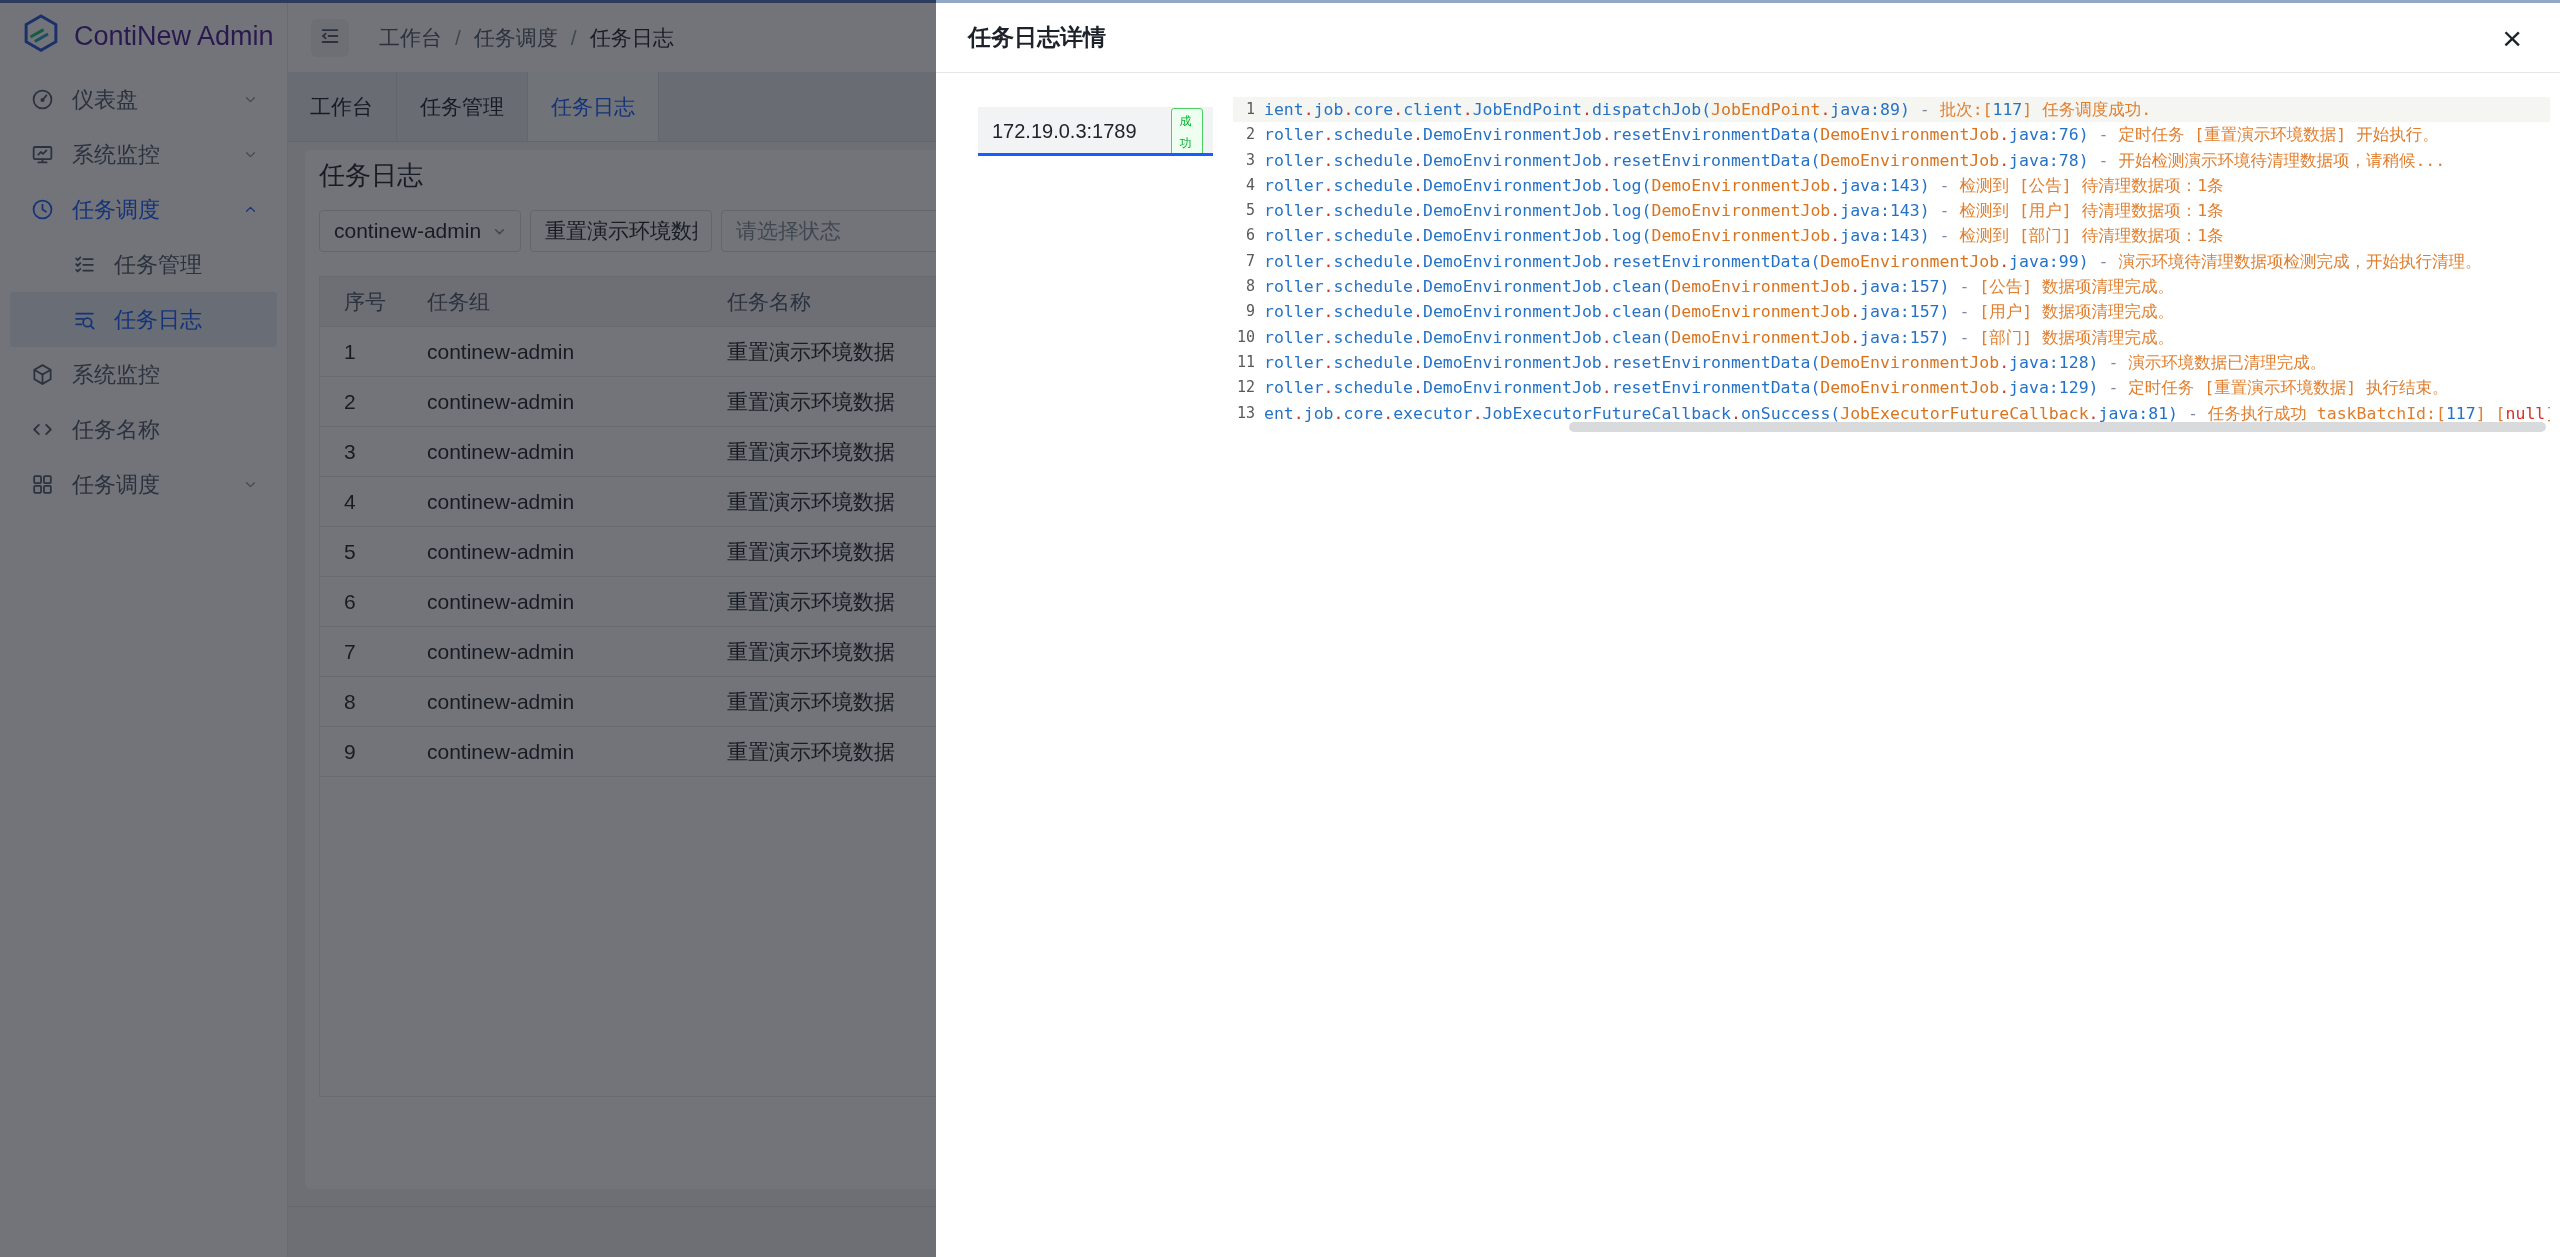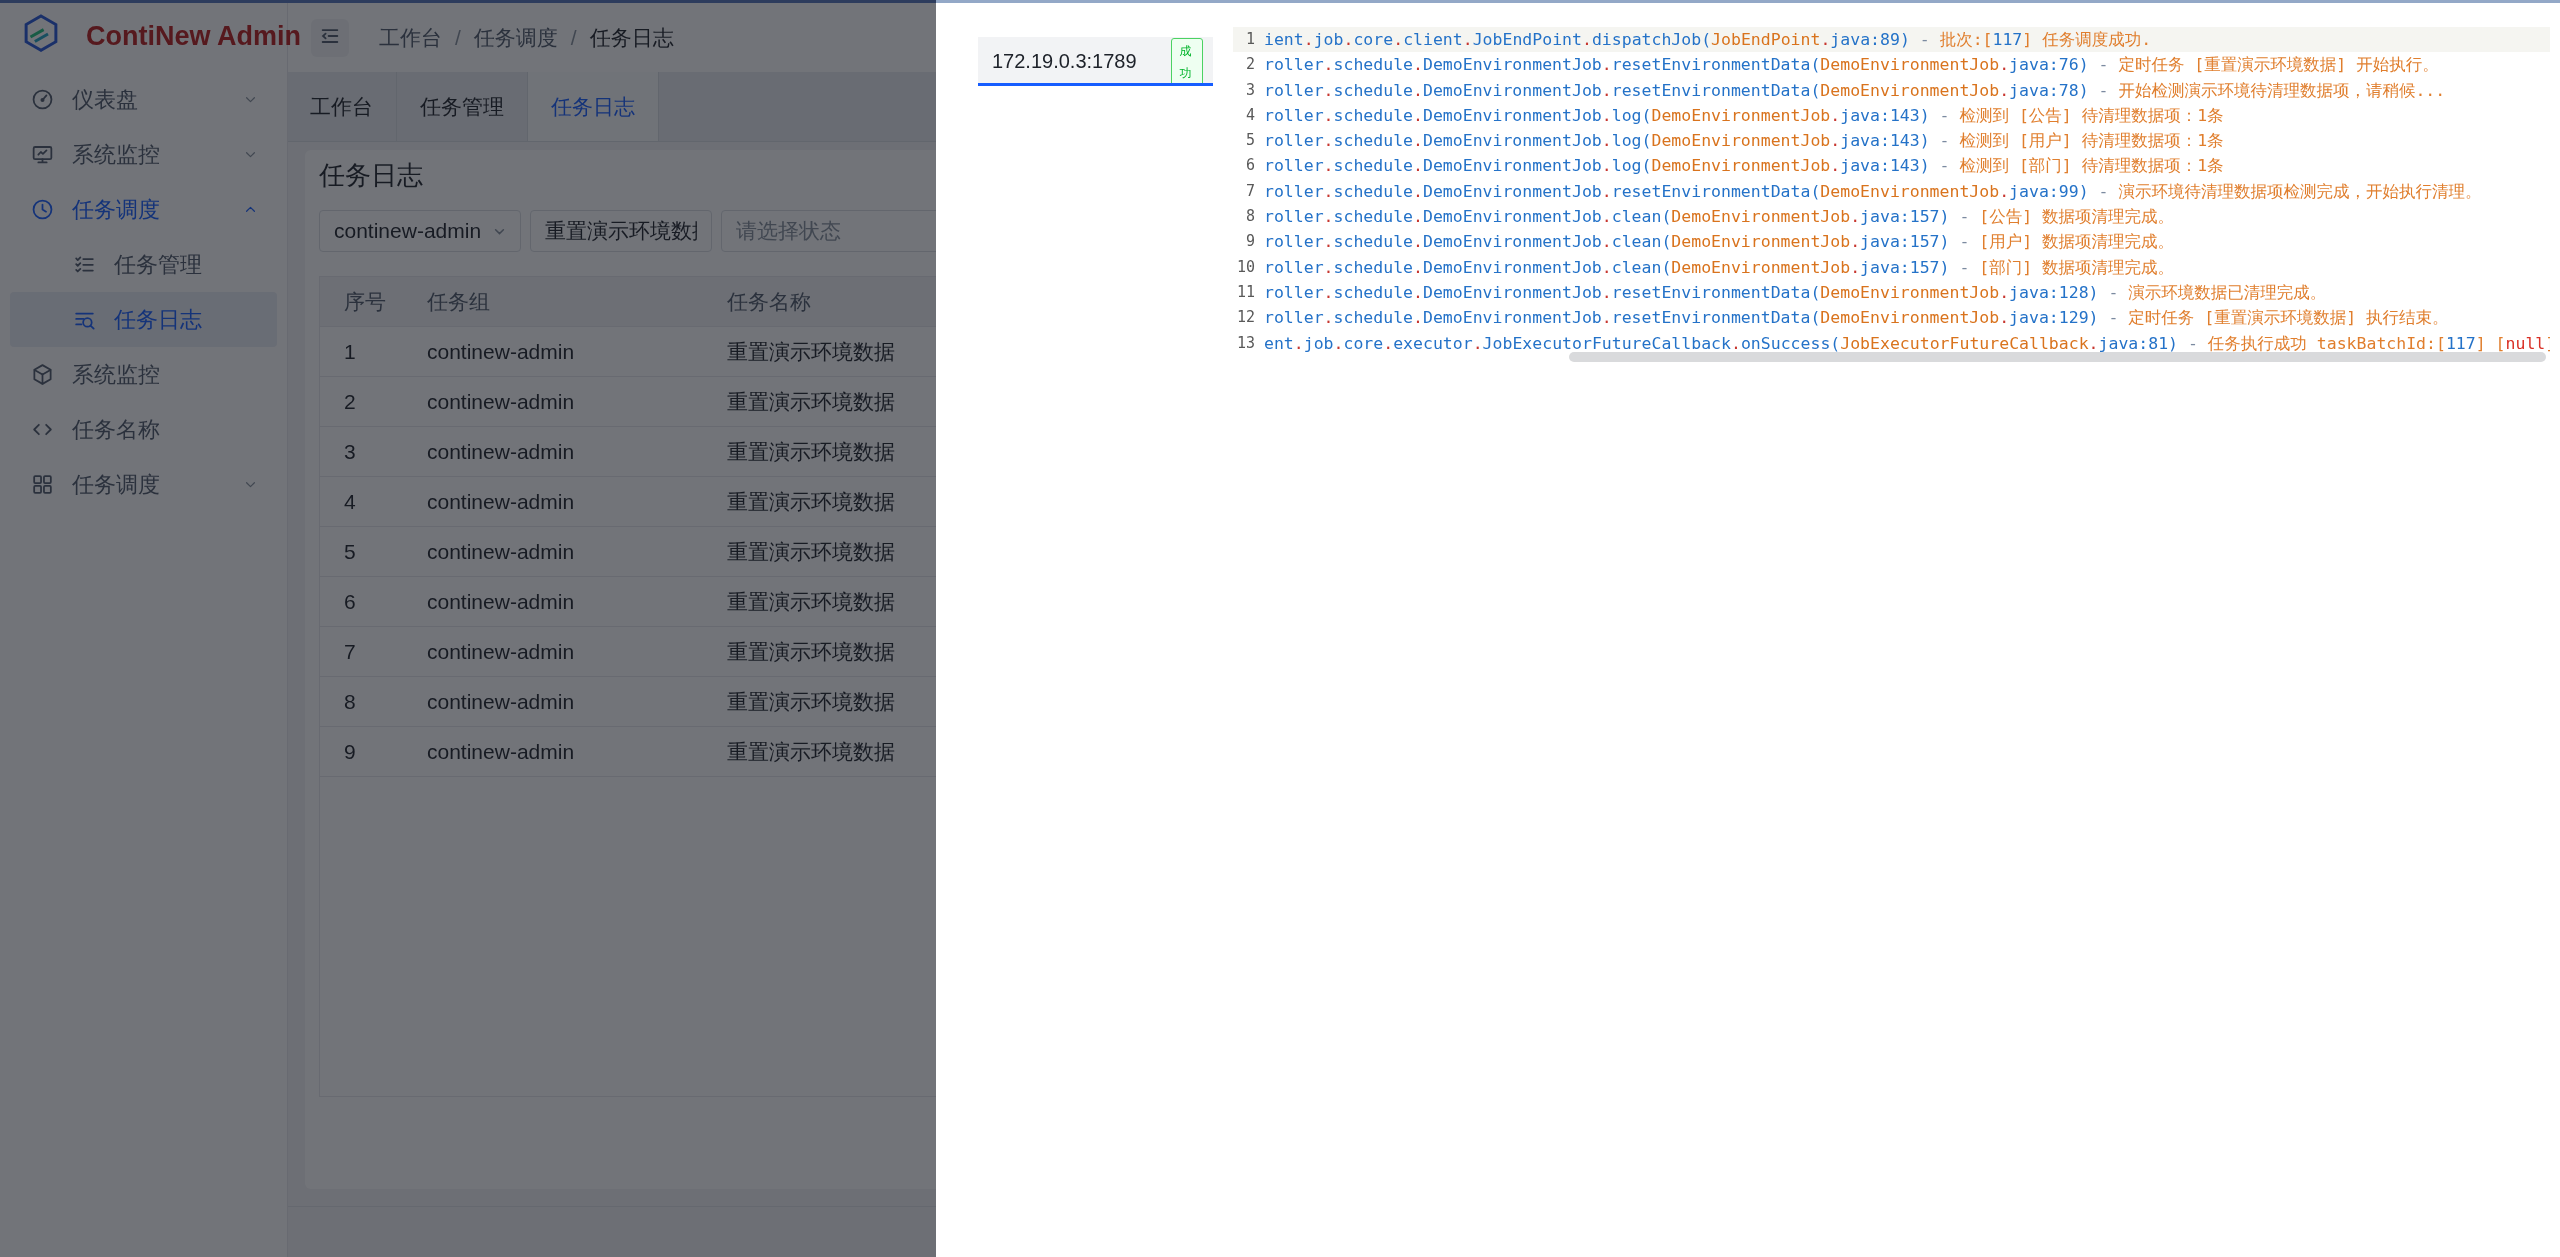--- a/index.html
+++ b/index.html
@@ -5,21 +5,21 @@
   html,body{margin:0;padding:0;}
   body{width:2560px;height:1257px;position:relative;overflow:hidden;background:#fff;
        font-family:"Liberation Sans",sans-serif;color:#1d2129;}
   
   .topline{position:absolute;left:0;top:0;right:0;height:3px;background:#5474b8;z-index:40;}
 
   
   .sidebar{position:absolute;left:0;top:0;bottom:0;width:287px;background:#fff;
            border-right:1px solid #e5e6eb;z-index:2;}
   .logo{height:72px;display:flex;align-items:center;padding-left:20px;}
-  .brand{font-size:27px;font-weight:700;color:#b91c1c;margin-left:24px;white-space:nowrap;}
+  .brand{font-size:27px;font-weight:400;color:#4c1d95;margin-left:12px;white-space:nowrap;}
   .menu{padding-top:0;}
   .menu-item{position:relative;height:55px;display:flex;align-items:center;margin:0 10px;
              padding-left:20px;border-radius:4px;color:#4e5969;font-size:22px;cursor:pointer;}
   .menu-item .mi{width:25px;height:25px;margin-right:17px;flex:none;display:flex;align-items:center;}
   .menu-item.lv2{padding-left:62px;}
   .menu-item.selected{background:#e9edf4;color:#165dff;}
   .menu-item.active{color:#165dff;}
   .chev{position:absolute;right:18px;width:17px;height:17px;color:#86909c;display:flex;align-items:center;}
   .menu-item.active .chev{color:#165dff;}
   .mi svg,.chev svg{width:100%;height:100%;}
@@ -305,20 +305,24 @@
         </div>
     </div>
   </div>
 
   <footer class="page-footer"></footer>
 </div>
 
 <div class="mask"></div>
 
 <section class="drawer">
+  <header class="d-header">
+    <h3 class="d-title">任务日志详情</h3>
+    <button class="d-close">×</button>
+  </header>
   <div class="d-body">
     <div class="instance">
       <span class="inst-addr">172.19.0.3:1789</span>
       <span class="tag">成功</span>
     </div>
     <div class="log" id="log"><div class="log-line hl"><span class="ln">1</span><span class="lc"><span class="tk-p">ient</span><span class="tk-d">.</span><span class="tk-p">job</span><span class="tk-d">.</span><span class="tk-p">core</span><span class="tk-d">.</span><span class="tk-p">client</span><span class="tk-d">.</span><span class="tk-p">JobEndPoint</span><span class="tk-d">.</span><span class="tk-p">dispatchJob</span><span class="tk-p">(</span><span class="tk-f">JobEndPoint</span><span class="tk-d">.</span><span class="tk-b">java:89</span><span class="tk-p">)</span><span class="tk-g"> - </span><span class="tk-m">批次:[</span><span class="tk-b">117</span><span class="tk-m">] 任务调度成功.</span></span></div><div class="log-line"><span class="ln">2</span><span class="lc"><span class="tk-p">roller</span><span class="tk-d">.</span><span class="tk-p">schedule</span><span class="tk-d">.</span><span class="tk-p">DemoEnvironmentJob</span><span class="tk-d">.</span><span class="tk-p">resetEnvironmentData</span><span class="tk-p">(</span><span class="tk-f">DemoEnvironmentJob</span><span class="tk-d">.</span><span class="tk-b">java:76</span><span class="tk-p">)</span><span class="tk-g"> - </span><span class="tk-m">定时任务 [重置演示环境数据] 开始执行。</span></span></div><div class="log-line"><span class="ln">3</span><span class="lc"><span class="tk-p">roller</span><span class="tk-d">.</span><span class="tk-p">schedule</span><span class="tk-d">.</span><span class="tk-p">DemoEnvironmentJob</span><span class="tk-d">.</span><span class="tk-p">resetEnvironmentData</span><span class="tk-p">(</span><span class="tk-f">DemoEnvironmentJob</span><span class="tk-d">.</span><span class="tk-b">java:78</span><span class="tk-p">)</span><span class="tk-g"> - </span><span class="tk-m">开始检测演示环境待清理数据项，请稍候...</span></span></div><div class="log-line"><span class="ln">4</span><span class="lc"><span class="tk-p">roller</span><span class="tk-d">.</span><span class="tk-p">schedule</span><span class="tk-d">.</span><span class="tk-p">DemoEnvironmentJob</span><span class="tk-d">.</span><span class="tk-p">log</span><span class="tk-p">(</span><span class="tk-f">DemoEnvironmentJob</span><span class="tk-d">.</span><span class="tk-b">java:143</span><span class="tk-p">)</span><span class="tk-g"> - </span><span class="tk-m">检测到 [公告] 待清理数据项：1条</span></span></div><div class="log-line"><span class="ln">5</span><span class="lc"><span class="tk-p">roller</span><span class="tk-d">.</span><span class="tk-p">schedule</span><span class="tk-d">.</span><span class="tk-p">DemoEnvironmentJob</span><span class="tk-d">.</span><span class="tk-p">log</span><span class="tk-p">(</span><span class="tk-f">DemoEnvironmentJob</span><span class="tk-d">.</span><span class="tk-b">java:143</span><span class="tk-p">)</span><span class="tk-g"> - </span><span class="tk-m">检测到 [用户] 待清理数据项：1条</span></span></div><div class="log-line"><span class="ln">6</span><span class="lc"><span class="tk-p">roller</span><span class="tk-d">.</span><span class="tk-p">schedule</span><span class="tk-d">.</span><span class="tk-p">DemoEnvironmentJob</span><span class="tk-d">.</span><span class="tk-p">log</span><span class="tk-p">(</span><span class="tk-f">DemoEnvironmentJob</span><span class="tk-d">.</span><span class="tk-b">java:143</span><span class="tk-p">)</span><span class="tk-g"> - </span><span class="tk-m">检测到 [部门] 待清理数据项：1条</span></span></div><div class="log-line"><span class="ln">7</span><span class="lc"><span class="tk-p">roller</span><span class="tk-d">.</span><span class="tk-p">schedule</span><span class="tk-d">.</span><span class="tk-p">DemoEnvironmentJob</span><span class="tk-d">.</span><span class="tk-p">resetEnvironmentData</span><span class="tk-p">(</span><span class="tk-f">DemoEnvironmentJob</span><span class="tk-d">.</span><span class="tk-b">java:99</span><span class="tk-p">)</span><span class="tk-g"> - </span><span class="tk-m">演示环境待清理数据项检测完成，开始执行清理。</span></span></div><div class="log-line"><span class="ln">8</span><span class="lc"><span class="tk-p">roller</span><span class="tk-d">.</span><span class="tk-p">schedule</span><span class="tk-d">.</span><span class="tk-p">DemoEnvironmentJob</span><span class="tk-d">.</span><span class="tk-p">clean</span><span class="tk-p">(</span><span class="tk-f">DemoEnvironmentJob</span><span class="tk-d">.</span><span class="tk-b">java:157</span><span class="tk-p">)</span><span class="tk-g"> - </span><span class="tk-m">[公告] 数据项清理完成。</span></span></div><div class="log-line"><span class="ln">9</span><span class="lc"><span class="tk-p">roller</span><span class="tk-d">.</span><span class="tk-p">schedule</span><span class="tk-d">.</span><span class="tk-p">DemoEnvironmentJob</span><span class="tk-d">.</span><span class="tk-p">clean</span><span class="tk-p">(</span><span class="tk-f">DemoEnvironmentJob</span><span class="tk-d">.</span><span class="tk-b">java:157</span><span class="tk-p">)</span><span class="tk-g"> - </span><span class="tk-m">[用户] 数据项清理完成。</span></span></div><div class="log-line"><span class="ln">10</span><span class="lc"><span class="tk-p">roller</span><span class="tk-d">.</span><span class="tk-p">schedule</span><span class="tk-d">.</span><span class="tk-p">DemoEnvironmentJob</span><span class="tk-d">.</span><span class="tk-p">clean</span><span class="tk-p">(</span><span class="tk-f">DemoEnvironmentJob</span><span class="tk-d">.</span><span class="tk-b">java:157</span><span class="tk-p">)</span><span class="tk-g"> - </span><span class="tk-m">[部门] 数据项清理完成。</span></span></div><div class="log-line"><span class="ln">11</span><span class="lc"><span class="tk-p">roller</span><span class="tk-d">.</span><span class="tk-p">schedule</span><span class="tk-d">.</span><span class="tk-p">DemoEnvironmentJob</span><span class="tk-d">.</span><span class="tk-p">resetEnvironmentData</span><span class="tk-p">(</span><span class="tk-f">DemoEnvironmentJob</span><span class="tk-d">.</span><span class="tk-b">java:128</span><span class="tk-p">)</span><span class="tk-g"> - </span><span class="tk-m">演示环境数据已清理完成。</span></span></div><div class="log-line"><span class="ln">12</span><span class="lc"><span class="tk-p">roller</span><span class="tk-d">.</span><span class="tk-p">schedule</span><span class="tk-d">.</span><span class="tk-p">DemoEnvironmentJob</span><span class="tk-d">.</span><span class="tk-p">resetEnvironmentData</span><span class="tk-p">(</span><span class="tk-f">DemoEnvironmentJob</span><span class="tk-d">.</span><span class="tk-b">java:129</span><span class="tk-p">)</span><span class="tk-g"> - </span><span class="tk-m">定时任务 [重置演示环境数据] 执行结束。</span></span></div><div class="log-line"><span class="ln">13</span><span class="lc"><span class="tk-p">ent</span><span class="tk-d">.</span><span class="tk-p">job</span><span class="tk-d">.</span><span class="tk-p">core</span><span class="tk-d">.</span><span class="tk-p">executor</span><span class="tk-d">.</span><span class="tk-p">JobExecutorFutureCallback</span><span class="tk-d">.</span><span class="tk-p">onSuccess</span><span class="tk-p">(</span><span class="tk-f">JobExecutorFutureCallback</span><span class="tk-d">.</span><span class="tk-b">java:81</span><span class="tk-p">)</span><span class="tk-g"> - </span><span class="tk-m">任务执行成功 taskBatchId:[</span><span class="tk-b">117</span><span class="tk-m">] [</span><span class="tk-r">null</span><span class="tk-m">]</span></span></div></div>
     <div class="hscroll"></div>
   </div>
 </section>
 

